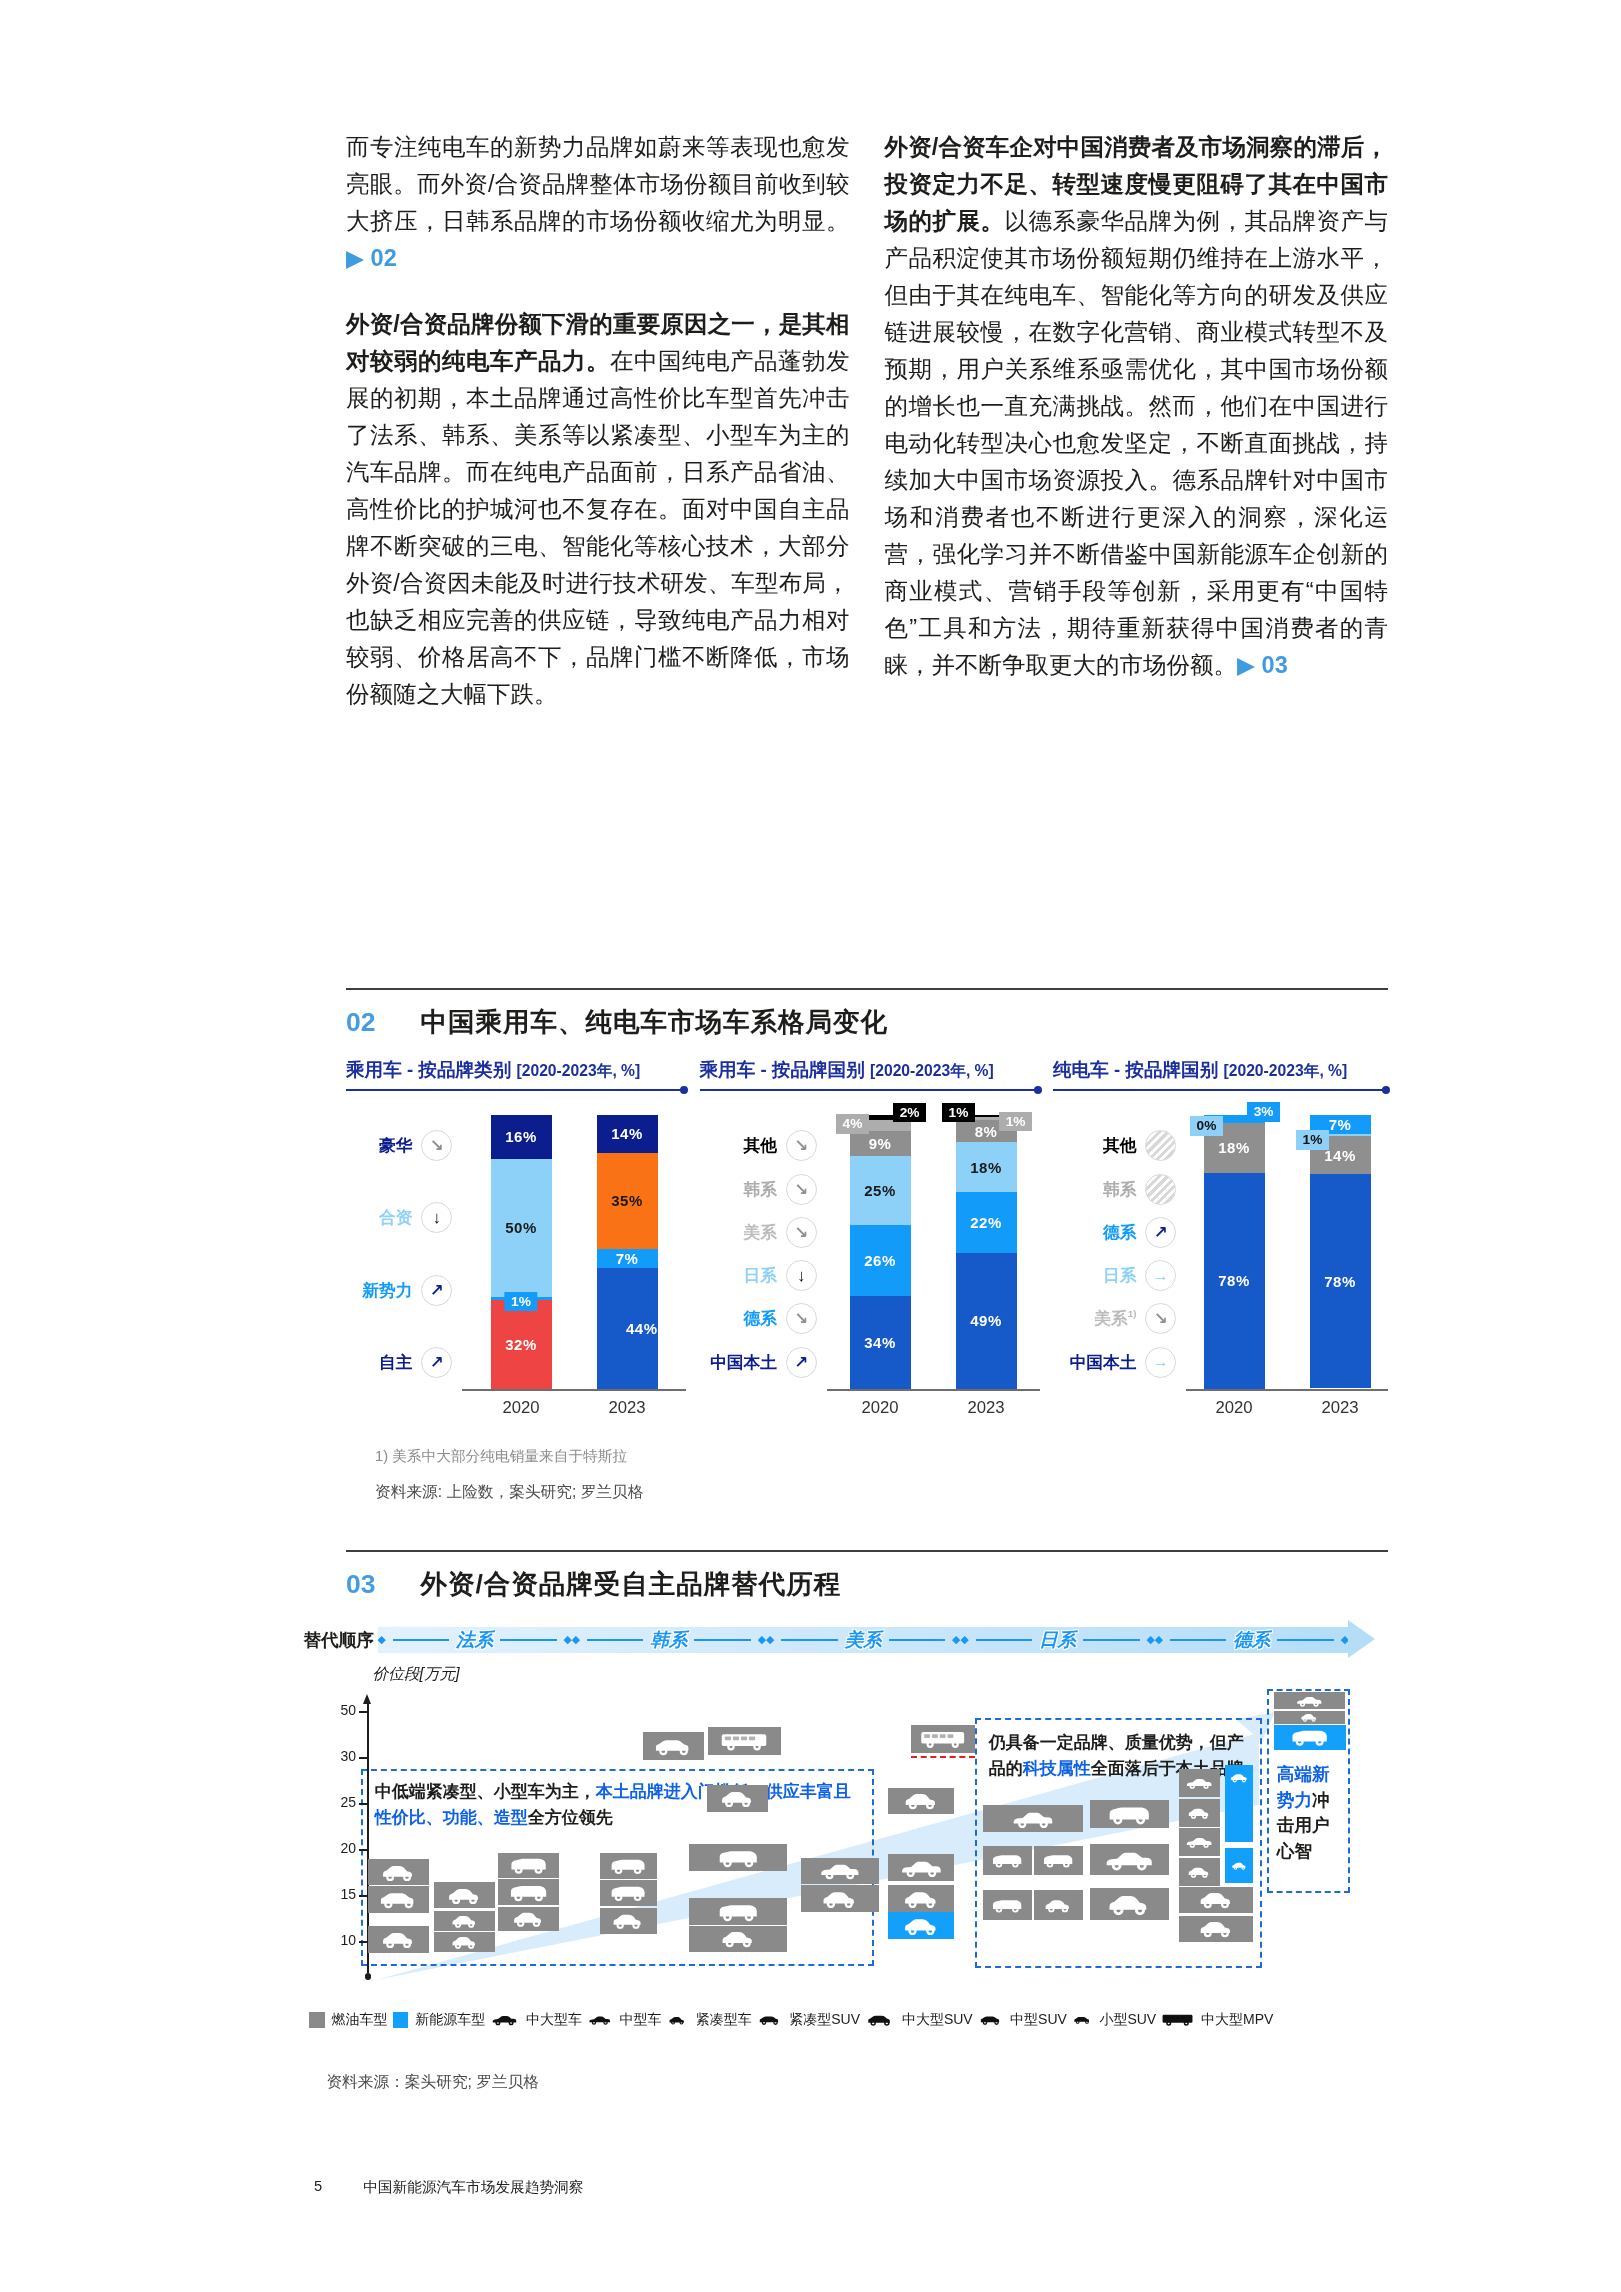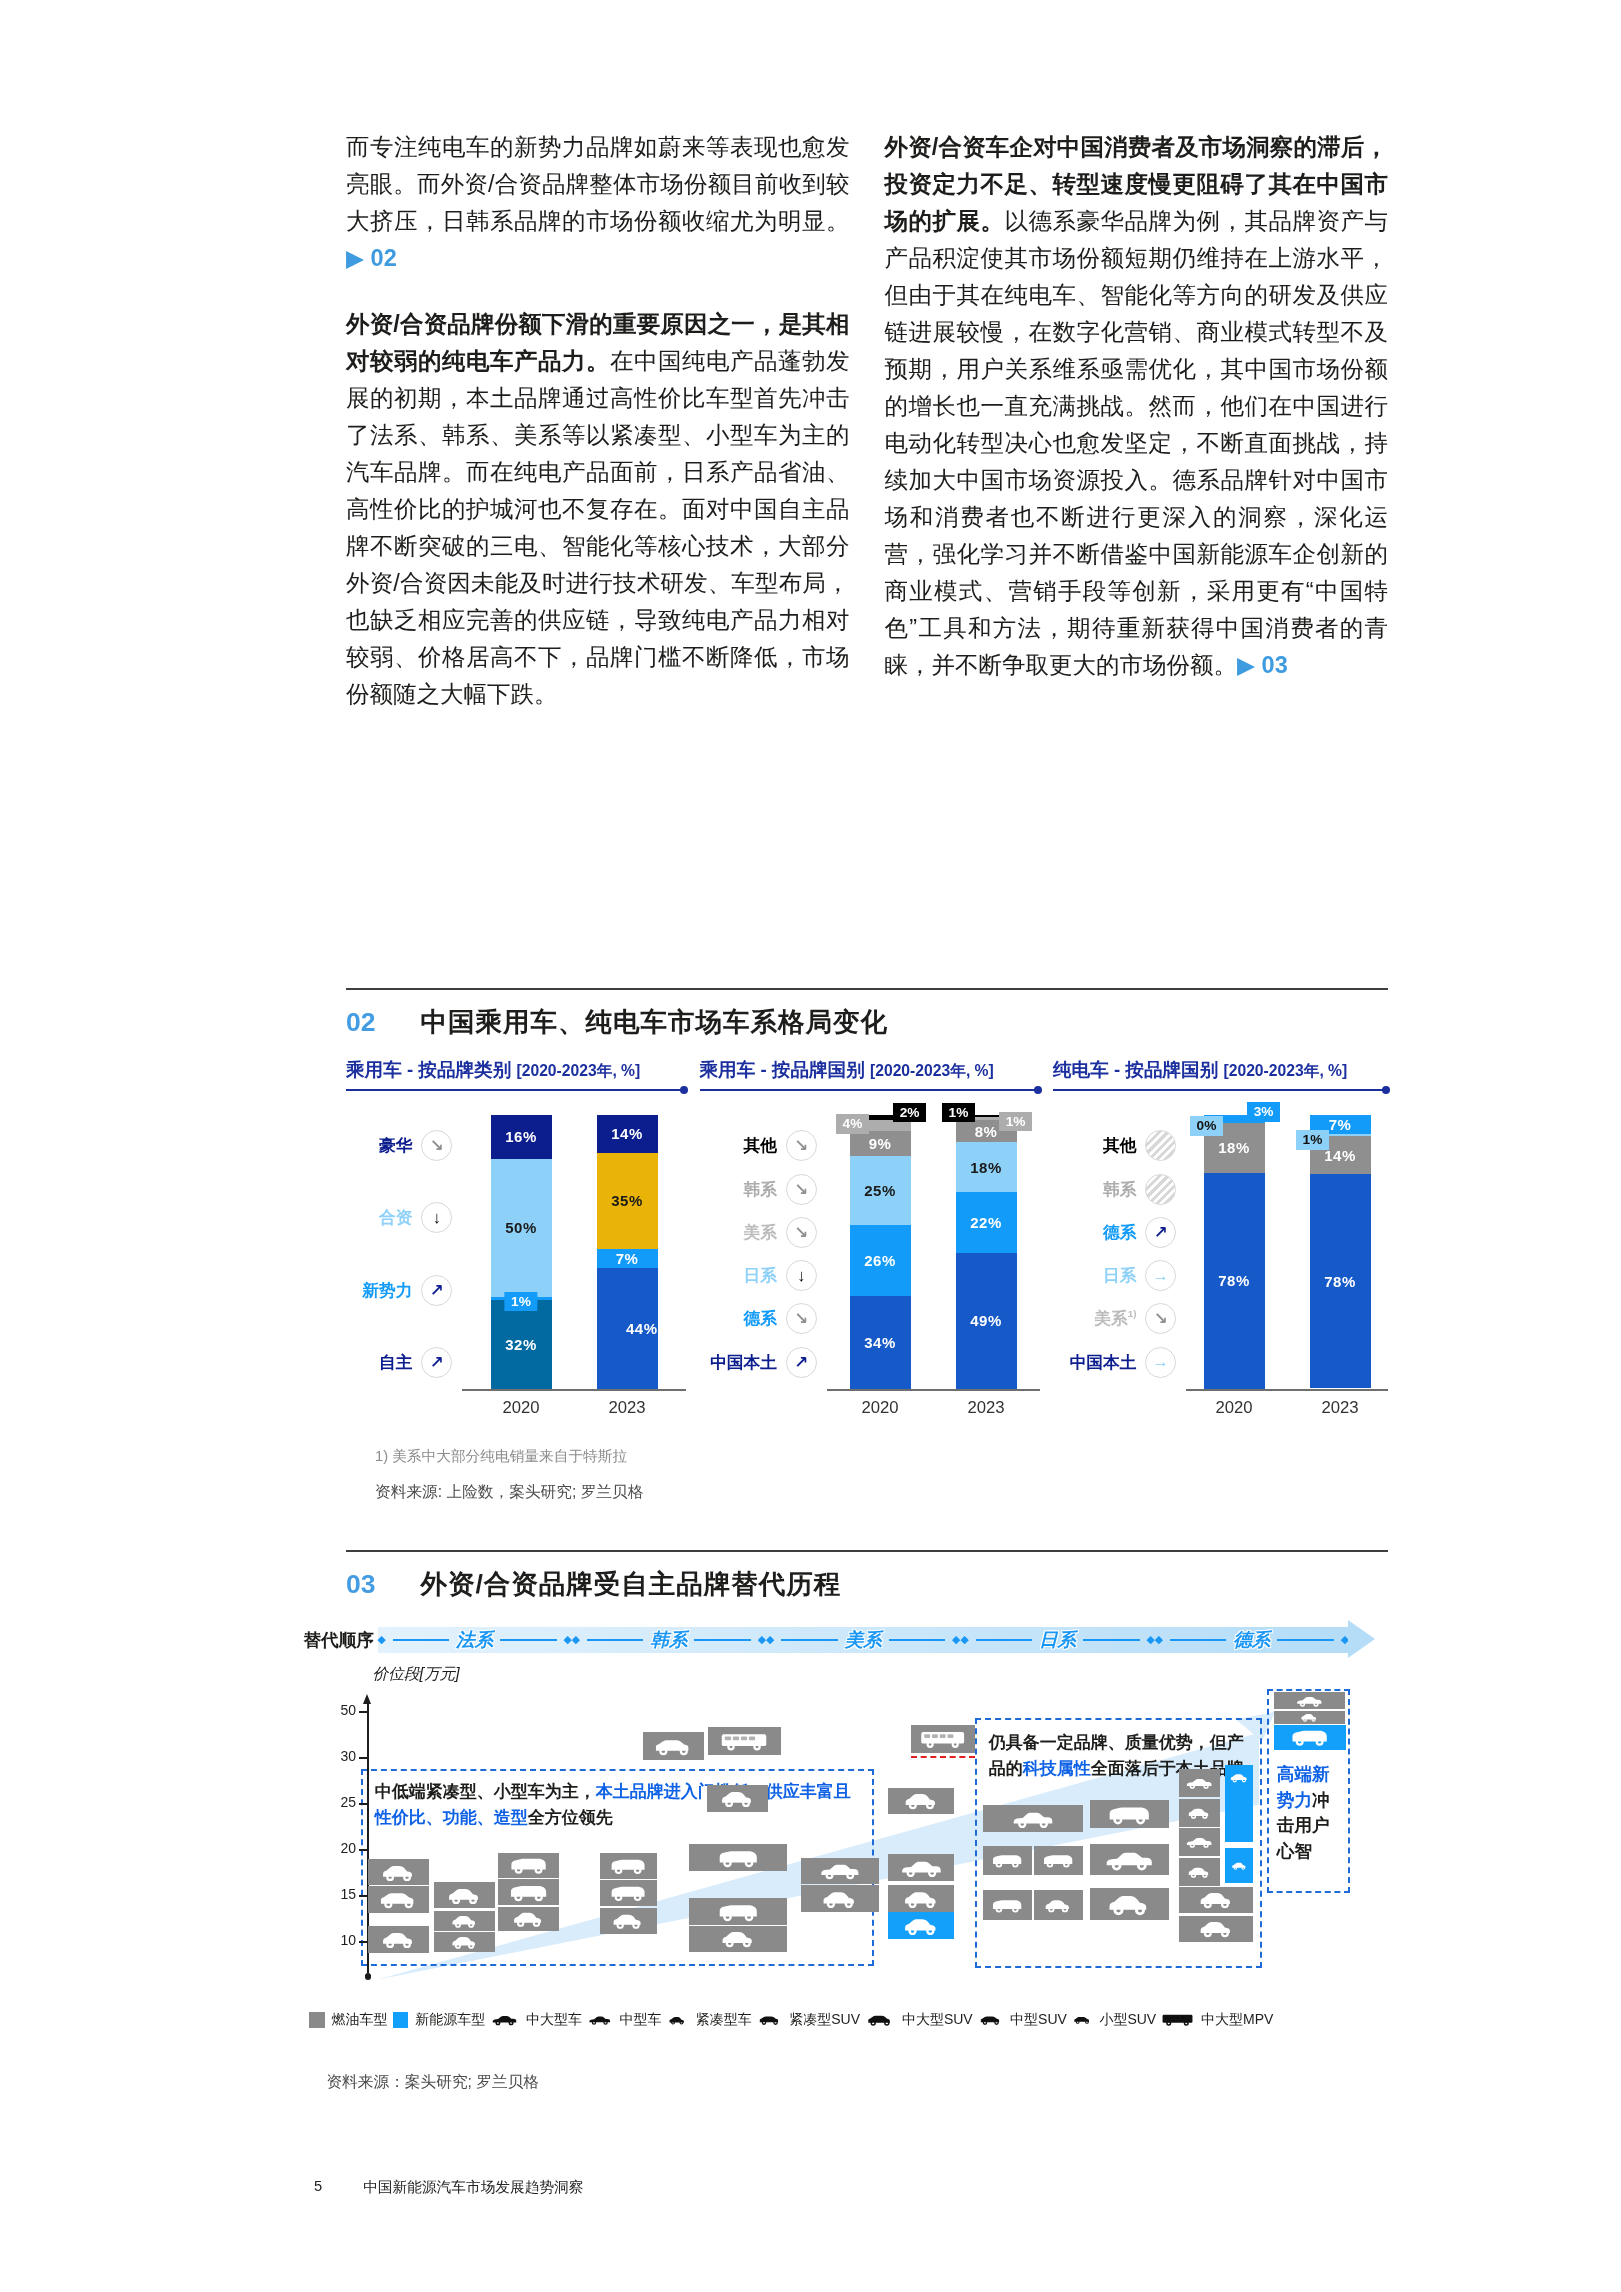--- a/index.html
+++ b/index.html
@@ -181,29 +181,29 @@
               <div class="bars">
                 <div class="bar">
                   <div class="seg" style="height: 44px; background: rgb(12, 29, 142);">
                     <span class="segl" style="color: rgb(255, 255, 255);">16%</span>
                   </div>
                   <div class="seg" style="height: 139px; background: rgb(142, 209, 248);">
                     <span class="segl" style="color: rgb(26, 26, 26);">50%</span>
                   </div>
                   <div class="seg" style="height: 2.8px; background: rgb(18, 155, 248);"></div>
                   <span class="chip chip-center" style="background: rgb(18, 155, 248); color: rgb(255, 255, 255); top: 177px;">1%</span>
-                  <div class="seg" style="height: 89px; background: #0369a1;">
+                  <div class="seg" style="height: 89px; background: #ef4444;">
                     <span class="segl" style="color: rgb(255, 255, 255);">32%</span>
                   </div>
                 </div>
                 <div class="bar">
                   <div class="seg" style="height: 38px; background: rgb(12, 29, 142);">
                     <span class="segl" style="color: rgb(255, 255, 255);">14%</span>
                   </div>
-                  <div class="seg" style="height: 96px; background: #eab308;">
+                  <div class="seg" style="height: 96px; background: #f97316;">
                     <span class="segl" style="color: rgb(26, 26, 26);">35%</span>
                   </div>
                   <div class="seg" style="height: 19px; background: rgb(18, 155, 248);">
                     <span class="segl" style="color: rgb(255, 255, 255);">7%</span>
                   </div>
                   <div class="seg" style="height: 121px; background: rgb(22, 89, 200); justify-content: flex-end;">
                     <span class="segl" style="color: rgb(255, 255, 255);">44%</span>
                   </div>
                 </div>
               </div>

